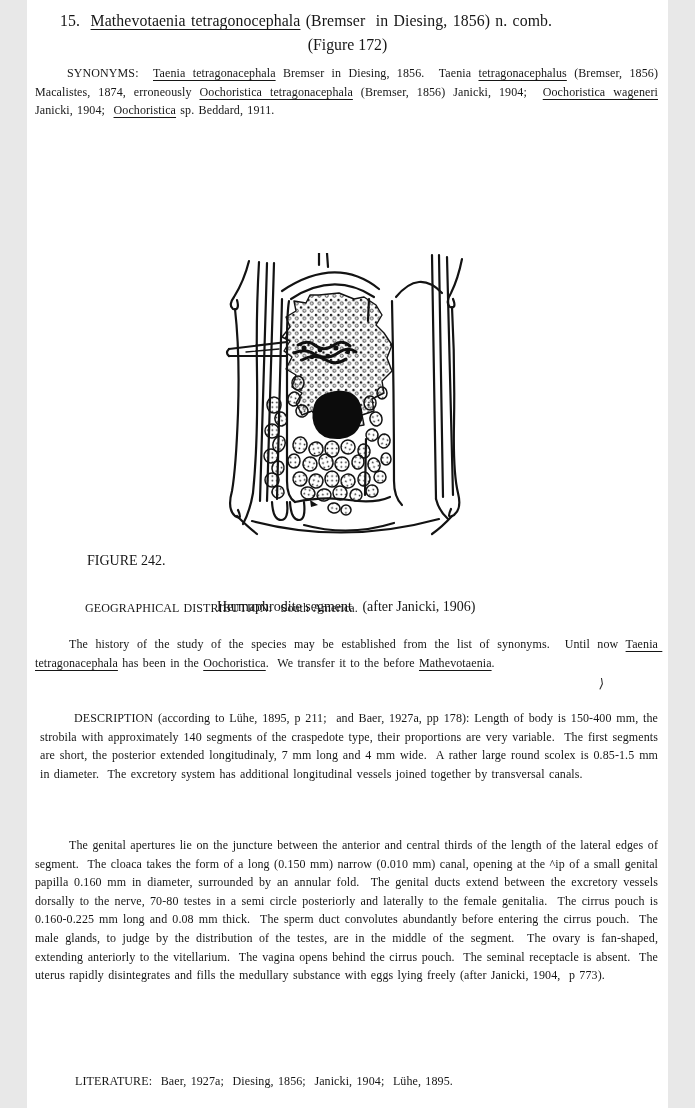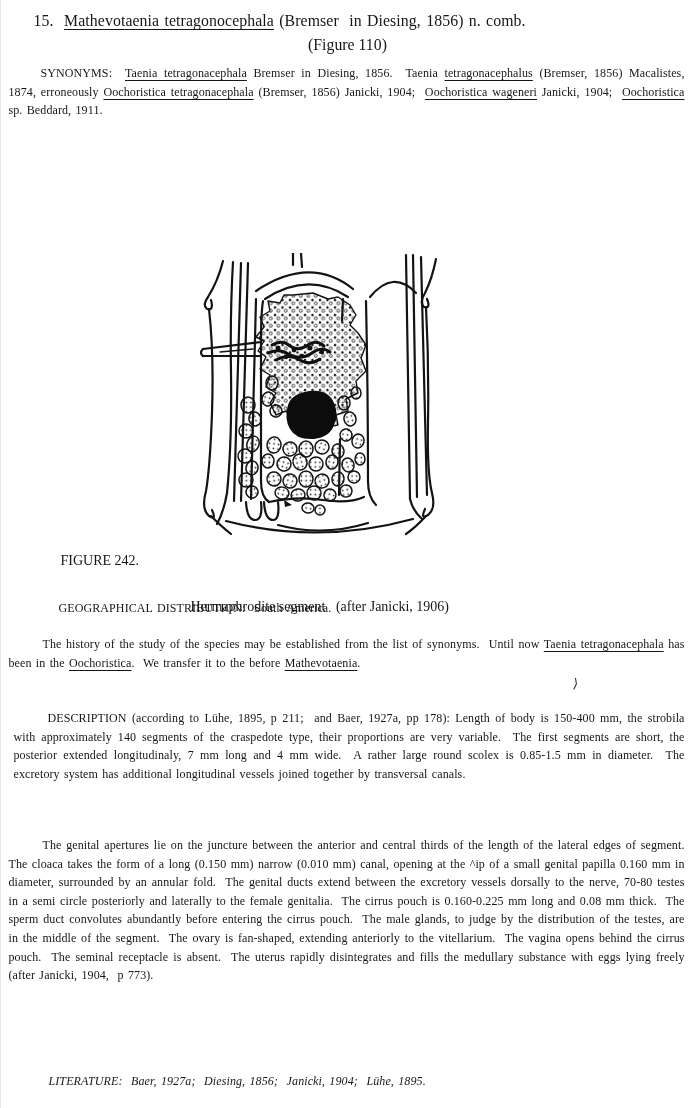--- a/index.html
+++ b/index.html
@@ -1,18 +1,18 @@
 <!DOCTYPE html>
 <html><head>
 <meta charset="utf-8">
 <style>
   html,body{margin:0;padding:0;background:#e8e8e8;}
   .page{
     position:relative;
-    width:694px;height:1108px;
+    width:641px;height:1108px;
     margin:0 auto;
     background:#ffffff;
     font-family:"Liberation Serif","DejaVu Serif",serif;
     color:#161616;
     overflow:hidden;
   }
   .txt{
     position:absolute;
     font-size:12px;
     line-height:18.6px;
@@ -28,33 +28,33 @@
   .host{left:8px;right:10px;top:156px;text-indent:32px;}
   .figwrap{position:absolute;left:197px;top:253px;width:244px;height:292px;}
   .caption{position:absolute;left:60px;right:30px;top:549px;font-size:14px;line-height:23px;}
   .cap-label{position:absolute;left:0;top:0;white-space:pre;}
   .cap-lines{margin-left:130px;white-space:pre-wrap;}
   .geo{left:8px;right:10px;top:599px;text-indent:50px;text-align:left;}
   .history{left:8px;right:10px;top:635px;text-indent:34px;}
   .artifact{position:absolute;left:572px;top:676px;font-size:13px;color:#2a2a2a;transform:rotate(8deg);}
   .description{left:13px;right:10px;top:709px;text-indent:34px;}
   .genital{left:8px;right:10px;top:836px;text-indent:34px;}
-  .literature{left:8px;right:10px;top:1072px;text-indent:40px;text-align:left;font-style:italic;}
+  .literature{left:8px;right:10px;top:1072px;text-indent:40px;text-align:left;}
   svg .ln{fill:none;stroke:#131313;stroke-width:2.2;stroke-linecap:round;stroke-linejoin:round;}
   svg .thin{fill:none;stroke:#131313;stroke-width:1.4;stroke-linecap:round;stroke-linejoin:round;}
   svg .squig{fill:none;stroke:#101010;stroke-width:3;stroke-linecap:round;}
   svg .egg{stroke:#131313;stroke-width:1.5;}
 </style>
 </head>
 <body>
 
 <div class="page">
 
   <div class="txt heading-l1"><span>15.  </span><span class="u">Mathevotaenia tetragonocephala</span><span> (Bremser  in Diesing, 1856) n. comb.</span></div>
-  <div class="heading-l2" style="font-family:inherit">(Figure 110)</div>
+  <div class="heading-l2" style="font-family:inherit">(Figure 172)</div>
 
   <div class="txt synonyms"><span>SYNONYMS:  </span><span class="u">Taenia tetragonacephala</span><span> Bremser in Diesing, 1856.  Taenia </span><span class="u">tetragonacephalus</span><span> (Bremser, 1856) Macalistes, 1874, erroneously </span><span class="u">Oochoristica tetragonacephala</span><span> (Bremser, 1856) Janicki, 1904;  </span><span class="u">Oochoristica wageneri</span><span> Janicki, 1904;  </span><span class="u">Oochoristica</span><span> sp. Beddard, 1911.</span></div>
 
 
   <div class="figwrap">
     <svg width="244" height="292" viewBox="0 0 244 292" xmlns="http://www.w3.org/2000/svg">
       <defs>
         <pattern id="stip" width="7.5" height="7.5" patternUnits="userSpaceOnUse">
           <circle cx="2" cy="2" r="1.2" fill="#111"></circle>
           <circle cx="5.3" cy="5.3" r="1.5" fill="none" stroke="#111" stroke-width="0.8"></circle>

